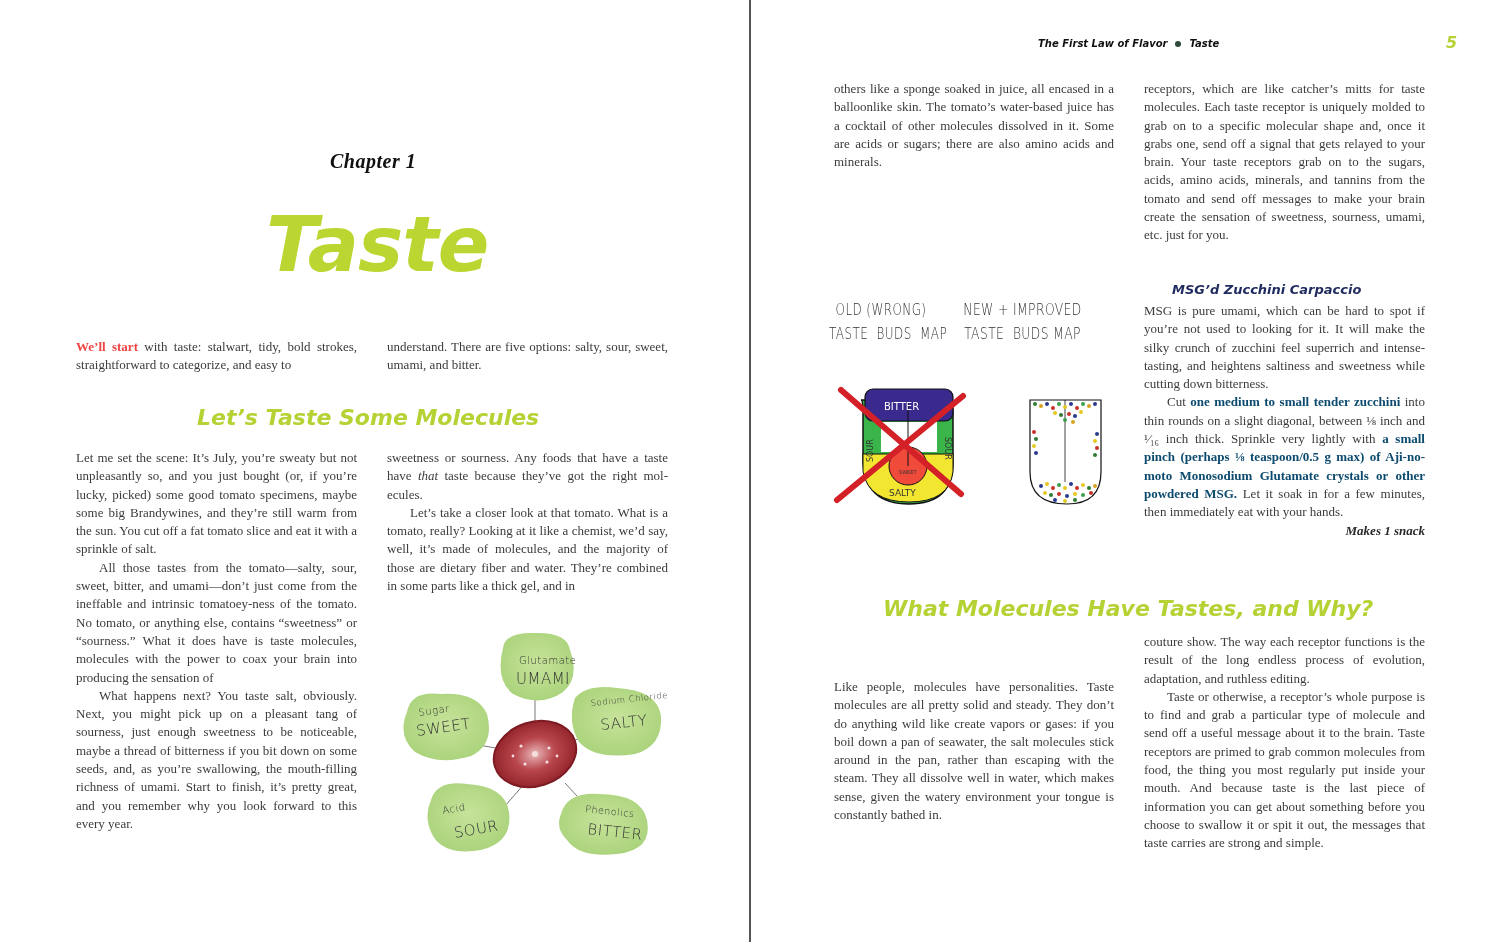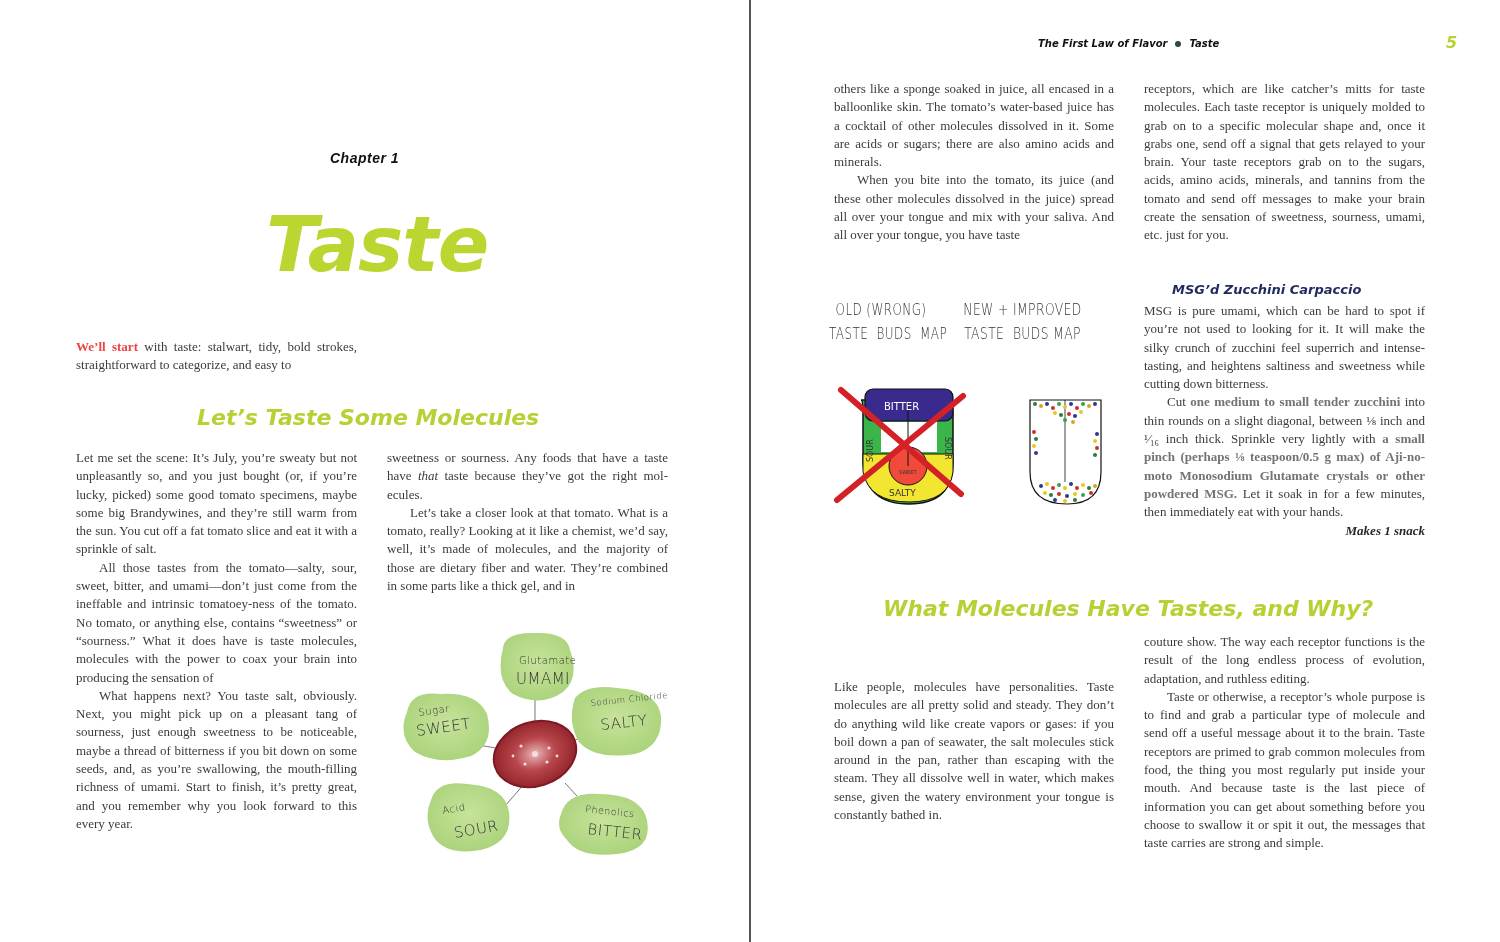--- a/index.html
+++ b/index.html
@@ -5,41 +5,44 @@
   html,body{margin:0;padding:0;background:#fff;}
   body{width:1500px;height:942px;position:relative;overflow:hidden;font-family:"DejaVu Serif",serif;color:#3a3a3a;}
   .page{position:absolute;top:0;height:942px;background:#fff;}
   .page-left{left:0;width:749px;}
   .page-right{left:751px;width:749px;}
   .gutter{position:absolute;left:749px;top:0;width:2px;height:942px;background:#555;}
   .abs{position:absolute;}
   .body-text{font-family:Liberation Serif, serif;font-size:13px;line-height:18.3px;color:#3b3b3b;text-align:justify;}
   .body-text p{margin:0;}
   .body-text p.indent{text-indent:23px;}
-  .chapter-label{font-family:Liberation Sans, sans-serif;font-weight:bold;font-style:italic;font-size:14px;color:#111;letter-spacing:0.5px;}
+  .chapter-label{font-family:Liberation Serif, serif;font-weight:bold;font-style:italic;font-size:20px;color:#111;letter-spacing:0.5px;}
   .chapter-title{font-family:"DejaVu Sans",sans-serif;font-weight:bold;font-style:italic;font-size:76px;color:#bcd631;letter-spacing:-1px;}
   .section-heading{font-family:"DejaVu Sans",sans-serif;font-weight:bold;font-style:italic;font-size:22px;color:#b5d234;}
   .recipe-title{font-family:"DejaVu Sans",sans-serif;font-weight:bold;font-style:italic;font-size:13px;color:#1f2a5e;}
   .running-head{font-family:"DejaVu Sans",sans-serif;font-weight:bold;font-style:italic;font-size:10px;color:#111;}
   .folio{font-family:"DejaVu Sans",sans-serif;font-weight:bold;font-style:italic;font-size:16px;color:#b5d234;}
   .dot{display:inline-block;width:6px;height:6px;border-radius:50%;background:#2d4a3a;margin:0 8px 1px 8px;vertical-align:middle;}
-  b.rb{font-weight:bold;color:#737373;}
+  b.rb{font-weight:bold;color:#0c4a6e;}
   .makes{font-weight:bold;font-style:italic;text-align:right;color:#2a2a2a;}
   .hand{font-family:"DejaVu Sans",sans-serif;font-weight:200;color:#333;letter-spacing:0.5px;}
 </style>
 </head>
 <body>
 
 <div class="page page-left">
 
   <div class="abs chapter-label" style="left:330px;top:150px;">Chapter 1</div>
   <div class="abs chapter-title" style="left:266px;top:200px;">Taste</div>
 
   <div class="abs body-text" style="left:76px;top:338px;width:281px;">
     <p><b class="rb" style="color:#ef4444">We’ll start</b><span> with taste: stalwart, tidy, bold strokes, straightforward to categorize, and easy to</span></p>
+  </div>
+  <div class="abs body-text" style="left:387px;top:338px;width:281px;">
+    <p>understand. There are five options: salty, sour, sweet, umami, and bitter.</p>
   </div>
 
   <div class="abs section-heading" style="left:197px;top:405px;">Let’s Taste Some Molecules</div>
 
   <div class="abs body-text" style="left:76px;top:449px;width:281px;">
     <p>Let me set the scene: It’s July, you’re sweaty but not unpleasantly so, and you just bought (or, if you’re lucky, picked) some good tomato speci­mens, maybe some big Brandywines, and they’re still warm from the sun. You cut off a fat tomato slice and eat it with a sprinkle of salt.</p>
     <p class="indent">All those tastes from the tomato—salty, sour, sweet, bitter, and umami—don’t just come from the ineffable and intrinsic tomatoey-ness of the tomato. No tomato, or anything else, contains “sweetness” or “sourness.” What it does have is taste molecules, molecules with the power to coax your brain into producing the sensation of</p>
     <p class="indent">What happens next? You taste salt, obviously. Next, you might pick up on a pleasant tang of sourness, just enough sweetness to be notice­able, maybe a thread of bitterness if you bit down on some seeds, and, as you’re swallowing, the mouth-filling richness of umami. Start to finish, it’s pretty great, and you remember why you look forward to this every year.</p>
   </div>
 
@@ -107,21 +110,20 @@
 
 <div class="page page-right">
 
   <div class="abs running-head" style="left:287px;top:38px;">
     <span>The First Law of Flavor</span><span class="dot"></span><span>Taste</span>
   </div>
   <div class="abs folio" style="left:695px;top:33px;">5</div>
 
   <div class="abs body-text" style="left:83px;top:80px;width:280px;">
     <p>others like a sponge soaked in juice, all encased in a balloonlike skin. The tomato’s water-based juice has a cocktail of other molecules dissolved in it. Some are acids or sugars; there are also amino acids and minerals.</p>
-    <p class="indent">When you bite into the tomato, its juice (and these other molecules dissolved in the juice) spread all over your tongue and mix with your saliva. And all over your tongue, you have taste</p>
   </div>
 
   <div class="abs body-text" style="left:393px;top:80px;width:281px;">
     <p>receptors, which are like catcher’s mitts for taste molecules. Each taste receptor is uniquely molded to grab on to a specific molecular shape and, once it grabs one, send off a signal that gets relayed to your brain. Your taste receptors grab on to the sugars, acids, amino acids, minerals, and tannins from the tomato and send off messages to make your brain create the sensation of sweetness, sour­ness, umami, etc. just for you.</p>
   </div>
 
   <div class="abs" style="left:78px;top:292px;width:300px;height:220px;">
     <div class="abs hand" style="left:0;top:6px;width:130px;text-align:center;font-size:15px;line-height:24px;transform:scaleX(0.8);transform-origin:left;">
       <div>OLD (WRONG)</div>
       <div style="white-space:pre;">TASTE  BUDS  MAP</div>

